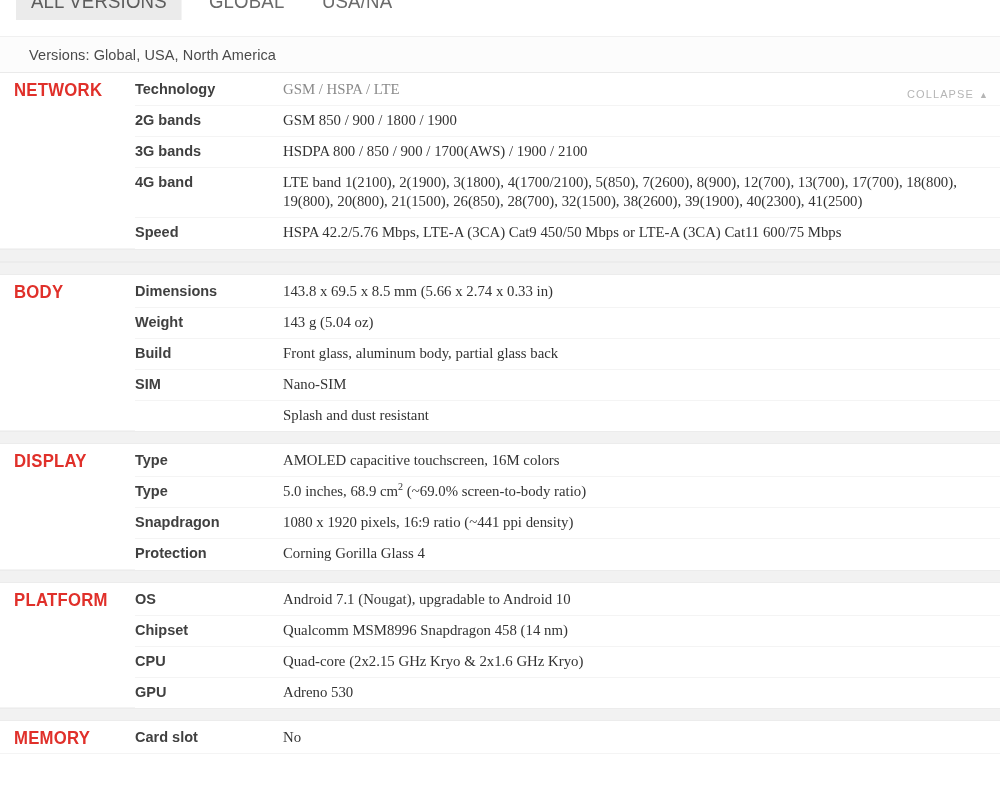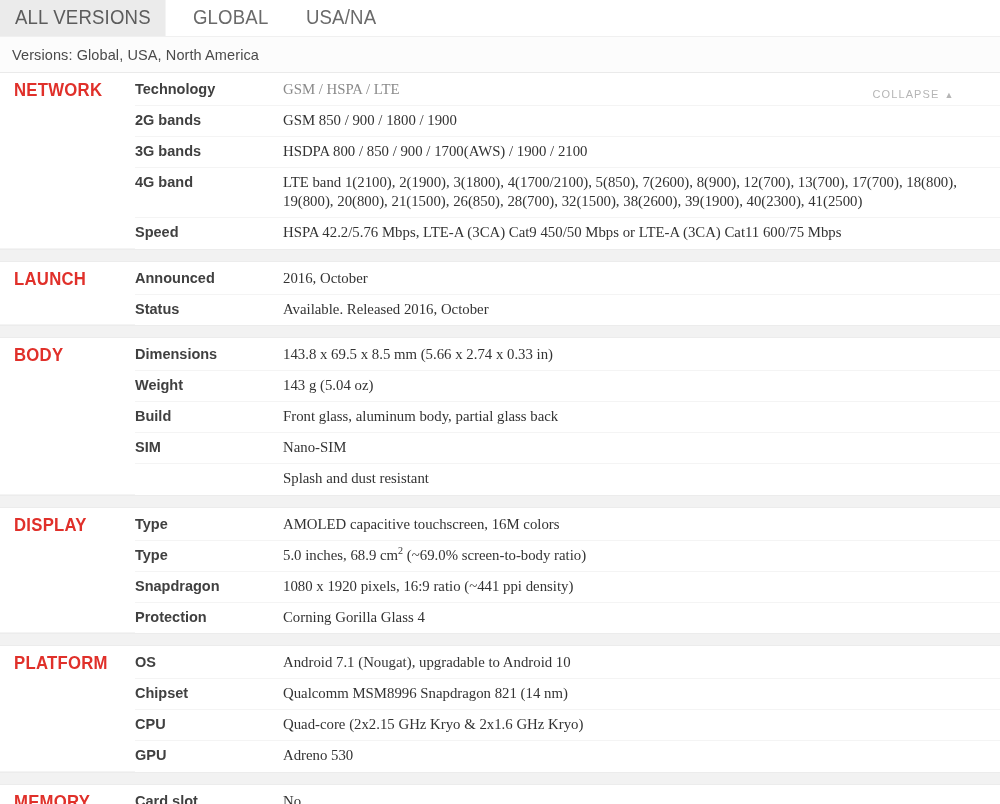--- a/index.html
+++ b/index.html
@@ -16,21 +16,21 @@
     color: #3a3a3a;
   }
 
   
   .tabbar {
     position: relative;
     height: 36px;
     background: #ffffff;
     display: flex;
     align-items: flex-end;
-    padding: 0;
+    padding: 16px;
     box-sizing: border-box;
   }
   .tab {
     font-family: "Liberation Sans Narrow", "Liberation Sans", sans-serif;
     font-size: 20px;
     letter-spacing: 0.2px;
     color: #6a6a6a;
     padding: 6px 16px 8px 16px;
     line-height: 22px;
     background: transparent;
@@ -51,20 +51,21 @@
     border-bottom: 1px solid #eaeaea;
     display: flex;
     align-items: center;
     box-sizing: border-box;
   }
   .subbar .versions-text {
     font-size: 14.5px;
     color: #4a4a4a;
     padding-left: 12px;
     letter-spacing: 0.1px;
+    margin-left: 17px;
   }
 
   
   .spec-table {
     width: 100%;
     border-collapse: collapse;
     table-layout: fixed;
   }
   .spec-table td {
     vertical-align: top;
@@ -112,21 +113,21 @@
   }
   .row-line td {
     border-bottom: 1px solid #f4f4f4;
   }
   .row-first td {
     padding-top: 7px !important;
     margin-top: 28px;
   }
 
   .collapse-cell {
-    text-align: center;
+    text-align: right;
     padding-right: 12px !important;
     vertical-align: top;
     white-space: nowrap;
   }
   .collapse-btn {
     font-size: 11px;
     letter-spacing: 1.1px;
     color: #b5b5b5;
     cursor: pointer;
     display: inline-block;
@@ -192,37 +193,20 @@
             <td class="nfo-cell" colspan="2">LTE band 1(2100), 2(1900), 3(1800), 4(1700/2100), 5(850), 7(2600), 8(900), 12(700), 13(700), 17(700), 18(800), 19(800), 20(800), 21(1500), 26(850), 28(700), 32(1500), 38(2600), 39(1900), 40(2300), 41(2500)</td>
           </tr>
           <tr>
             <td class="ttl-cell">Speed</td>
             <td class="nfo-cell" colspan="2">HSPA 42.2/5.76 Mbps, LTE-A (3CA) Cat9 450/50 Mbps or LTE-A (3CA) Cat11 600/75 Mbps</td>
           </tr>
         </tbody>
       </table>
     </div>
     <div class="divider"></div>
-    <div class="sec-wrap">
-      <table class="spec-table">
-        <tbody>
-          <tr class="row-line row-first">
-            <td class="sec-label-cell" rowspan="2">
-              <span class="sec-label">LAUNCH</span>
-            </td>
-            <td class="ttl-cell">Announced</td>
-            <td class="nfo-cell">2016, October</td>
-          </tr>
-          <tr>
-            <td class="ttl-cell">Status</td>
-            <td class="nfo-cell">Available. Released 2016, October</td>
-          </tr>
-        </tbody>
-      </table>
-    </div>
     <div class="divider"></div>
     <div class="sec-wrap">
       <table class="spec-table">
         <tbody>
           <tr class="row-line row-first">
             <td class="sec-label-cell" rowspan="5">
               <span class="sec-label">BODY</span>
             </td>
             <td class="ttl-cell">Dimensions</td>
             <td class="nfo-cell">143.8 x 69.5 x 8.5 mm (5.66 x 2.74 x 0.33 in)</td>
@@ -278,21 +262,21 @@
         <tbody>
           <tr class="row-line row-first">
             <td class="sec-label-cell" rowspan="4">
               <span class="sec-label">PLATFORM</span>
             </td>
             <td class="ttl-cell">OS</td>
             <td class="nfo-cell">Android 7.1 (Nougat), upgradable to Android 10</td>
           </tr>
           <tr class="row-line">
             <td class="ttl-cell">Chipset</td>
-            <td class="nfo-cell">Qualcomm MSM8996 Snapdragon 821 (14 nm)</td>
+            <td class="nfo-cell">Qualcomm MSM8996 Snapdragon 458 (14 nm)</td>
           </tr>
           <tr class="row-line">
             <td class="ttl-cell">CPU</td>
             <td class="nfo-cell">Quad-core (2x2.15 GHz Kryo &amp; 2x1.6 GHz Kryo)</td>
           </tr>
           <tr>
             <td class="ttl-cell">GPU</td>
             <td class="nfo-cell">Adreno 530</td>
           </tr>
         </tbody>

